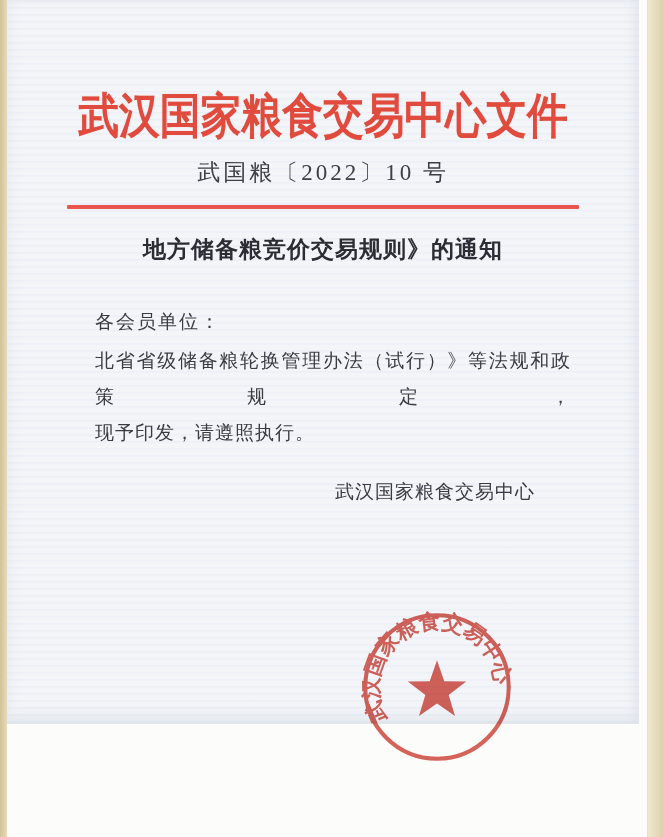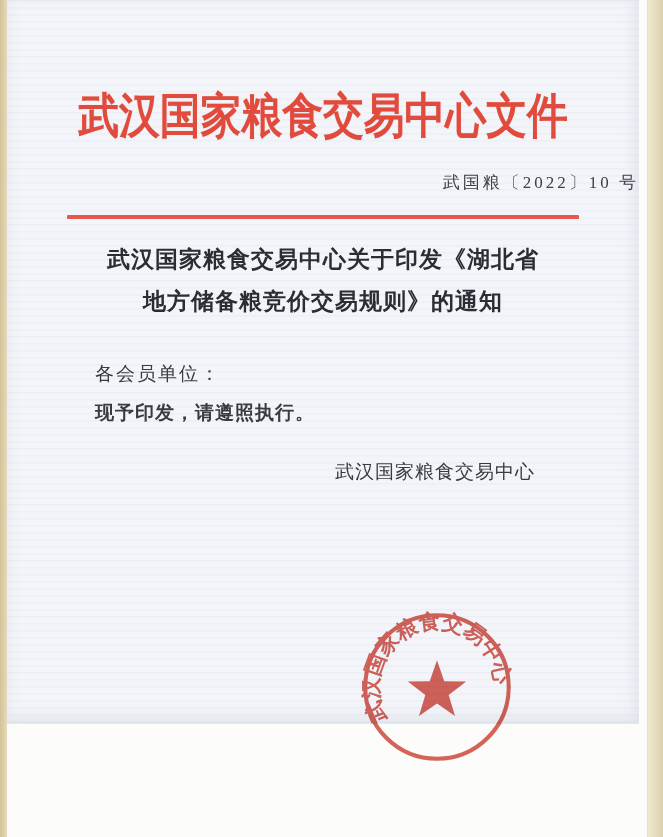--- a/index.html
+++ b/index.html
@@ -26,42 +26,42 @@
     box-shadow:inset 0 -8px 14px rgba(198,204,216,.30),
                inset -6px 0 10px rgba(210,216,228,.25);
   }
   .header-title{
     margin-top:88px;text-align:center;white-space:nowrap;
     color:#e04b3d;font-size:48px;font-weight:700;line-height:55px;
     transform:scaleX(.85);
     text-shadow:0 0 1px rgba(224,75,61,.35);
   }
   .doc-number{
-    margin-top:28px;text-align:right;
-    font-size:17px;line-height:24px;color:#3c4046;letter-spacing:3px;
+    margin-top:18px;text-align:center;
+    font-size:23px;line-height:24px;color:#3c4046;letter-spacing:3px;
   }
   .red-line{
     width:512px;height:4px;margin:20px auto 0;
     background:#e8564e;border-radius:1px;
   }
   .doc-title{
     margin-top:20px;text-align:center;font-weight:700;
     color:#2a2d33;font-size:23px;line-height:42px;letter-spacing:1px;
   }
   .content{
     margin:38px 68px 0 88px;font-size:19px;color:#383c42;
   }
   .salutation{line-height:26px;letter-spacing:2px;}
   .para{margin-top:8px;}
   .bline{
     line-height:36px;letter-spacing:1px;
     text-align:justify;text-align-last:justify;
   }
   .bline.indent{text-indent:2.1em;}
-  .bline.last{text-align:last;text-align-last:left;font-weight:bold;}
+  .bline.last{text-align:last;text-align-last:left;}
   .signature{
     margin-left:225px;width:406px;margin-top:28px;
     text-align:center;font-size:19px;color:#383c42;
   }
   .sig-org{line-height:26px;letter-spacing:1px;}
   .seal{
     position:absolute;left:348px;top:605px;width:164px;height:164px;
     opacity:.82;mix-blend-mode:multiply;pointer-events:none;
   }
   .seal svg{width:100%;height:100%;}
@@ -74,27 +74,27 @@
 
 <div class="page">
 
   <div class="header-title">武汉国家粮食交易中心文件</div>
 
   <div class="doc-number">武国粮〔2022〕10 号</div>
 
   <div class="red-line"></div>
 
   <div class="doc-title">
-    <div>武汉国家粮食交易中心关于印发《湖北省</div>
     <div>地方储备粮竞价交易规则》的通知</div>
   </div>
 
   <div class="content">
     <div class="salutation">各会员单位：</div>
     <div class="para">
+      <div class="bline">北省省级储备粮轮换管理办法（试行）》等法规和政策规定，</div>
       <div class="bline last">现予印发，请遵照执行。</div>
     </div>
   </div>
 
   <div class="signature">
     <div class="sig-org">武汉国家粮食交易中心</div>
 
   </div>
 
   <div class="seal">

